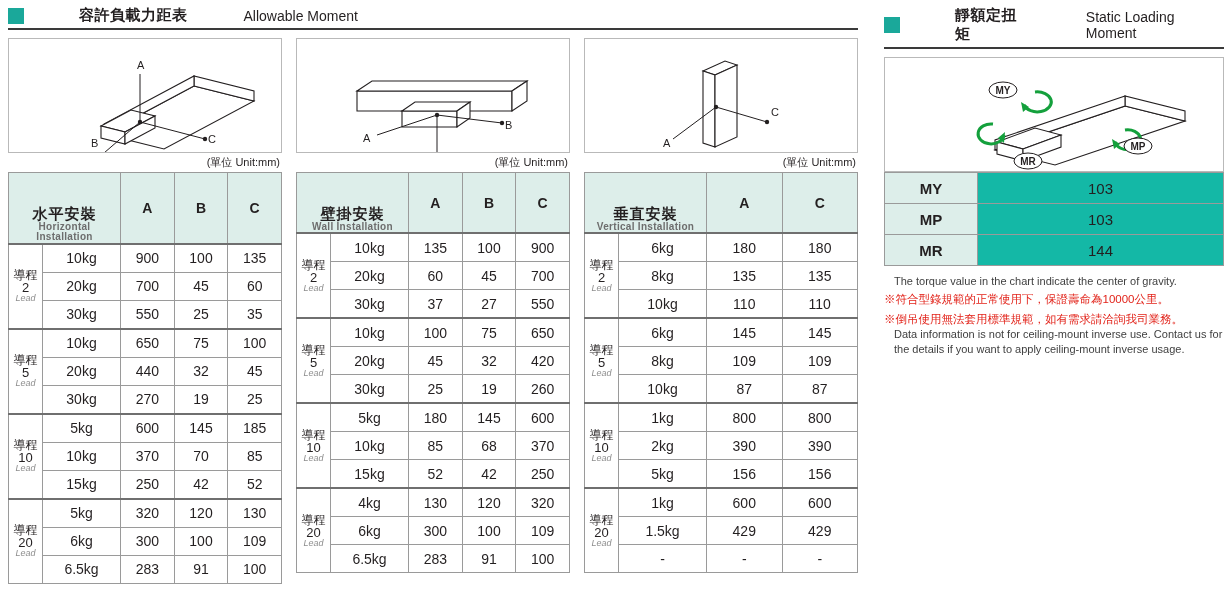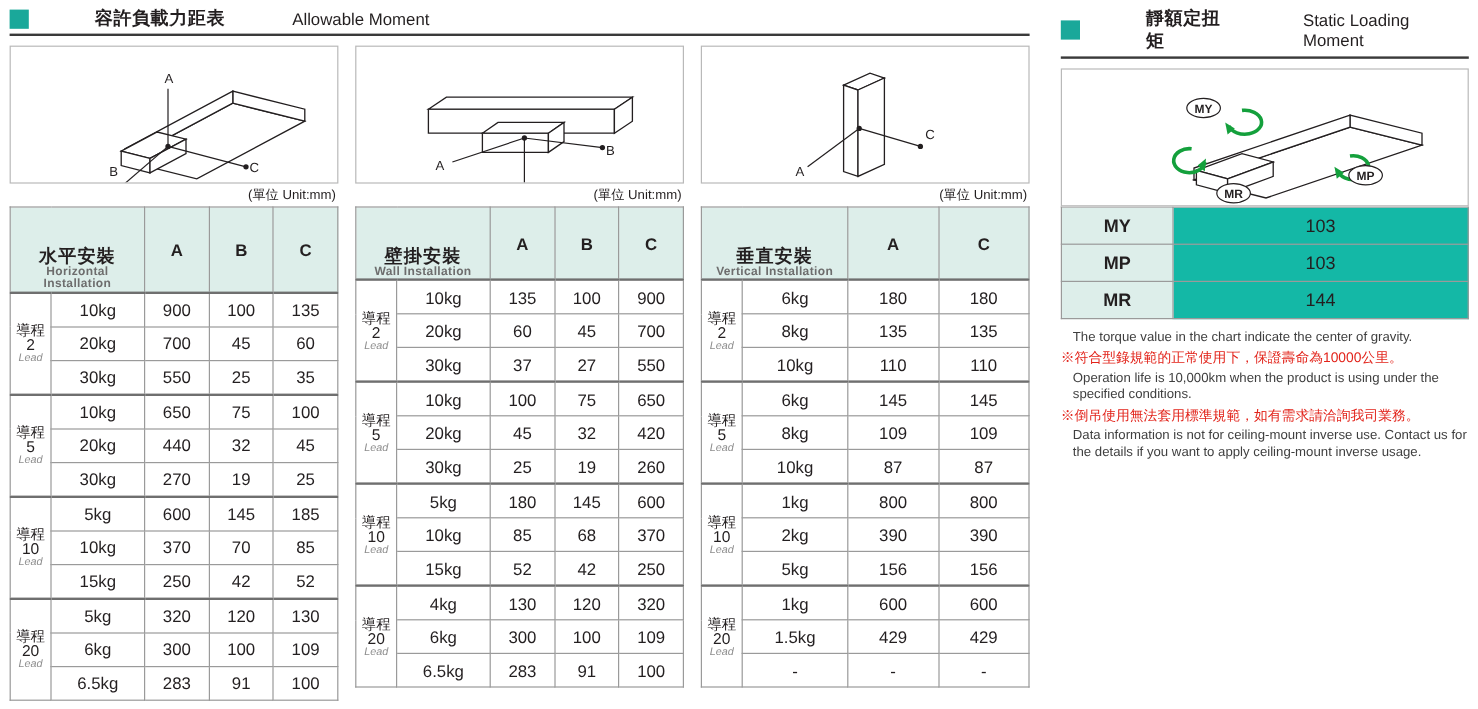--- a/index.html
+++ b/index.html
@@ -608,20 +608,19 @@
           <tr>
             <th>MR</th>
             <td>144</td>
           </tr>
         </tbody>
       </table>
 
       <div class="notes">
         <div class="note-en">The torque value in the chart indicate the center of gravity.</div>
         <div class="note-cn">※符合型錄規範的正常使用下，保證壽命為10000公里。</div>
-        <div class="note-en">Operation life is 10,000km when the product is using under the specified conditions.</div>
         <div class="note-cn">※倒吊使用無法套用標準規範，如有需求請洽詢我司業務。</div>
         <div class="note-en">Data information is not for ceiling-mount inverse use. Contact us for the details if you want to apply ceiling-mount inverse usage.</div>
       </div>
     </div>
   </div>
 
 </div>
 
 </body></html>

